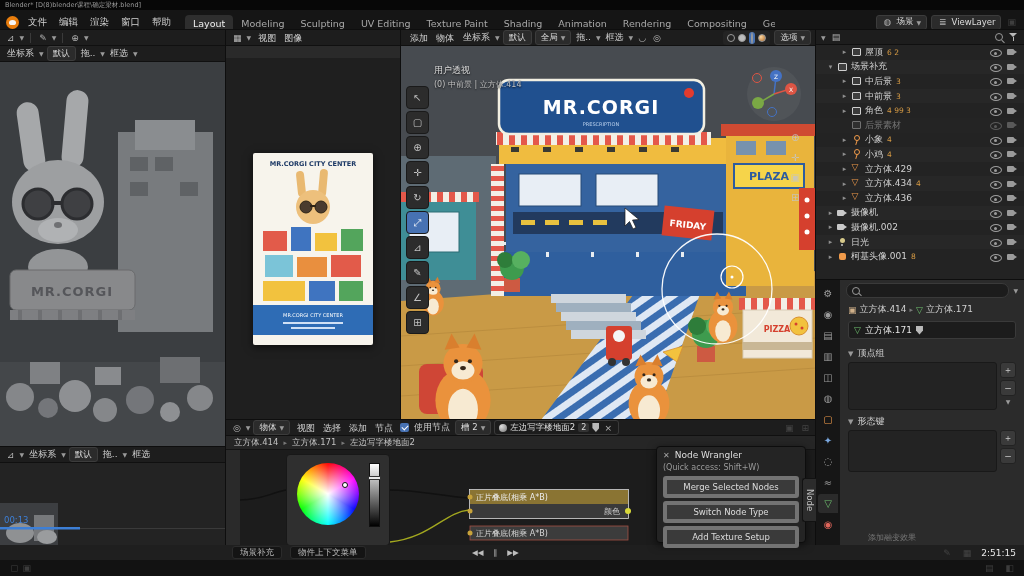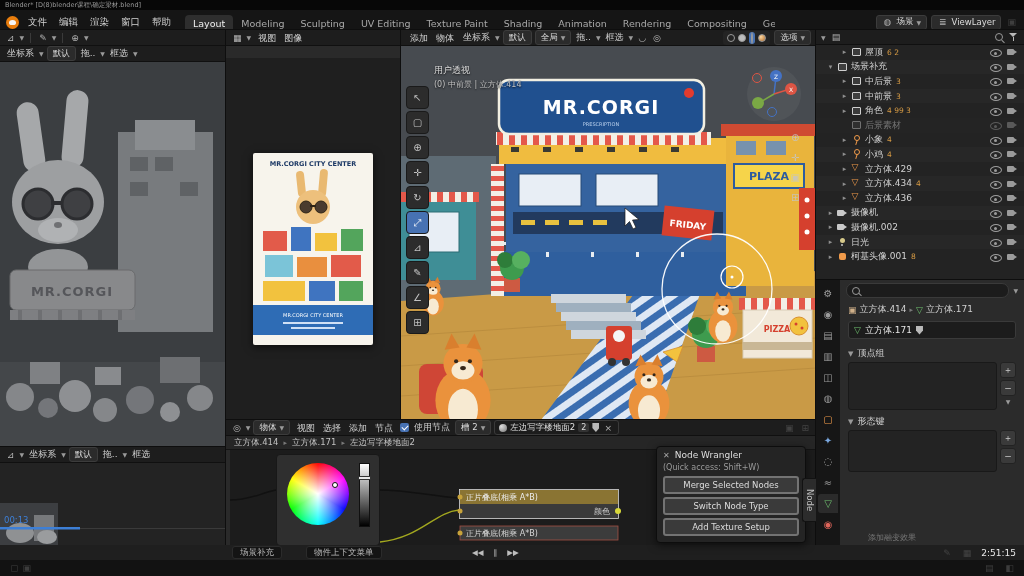--- a/index.html
+++ b/index.html
@@ -60,36 +60,36 @@
 
   
   #img-ed .canvas{position:absolute;left:0;top:28px;width:175px;height:374px;background:#1f1f1f;overflow:hidden;}
   .poster{position:absolute;left:27px;top:95px;width:120px;height:192px;box-shadow:0 2px 8px rgba(0,0,0,.6);}
 
   
   #node-ed .ne-crumbs{position:absolute;left:0;top:16px;width:590px;height:14px;background:#262626;
         display:flex;align-items:center;padding:0 8px;font-size:8.5px;color:#c2c2c2;box-sizing:border-box;border-bottom:1px solid #141414;}
   .crumb{white-space:nowrap;}
   .crumb + .crumb::before{content:"▸";margin:0 5px;color:#7a7a7a;font-size:7px;}
-  .ne-canvas{position:absolute;left:4px;top:30px;width:590px;height:95px;background:#1c1c1c;overflow:hidden;}
+  .ne-canvas{position:absolute;left:14px;top:30px;width:590px;height:95px;background:#1c1c1c;overflow:hidden;}
   .wheelnode{position:absolute;left:46px;top:4px;width:102px;height:90px;background:#2f2f2f;border:1px solid #181818;border-radius:4px;}
   .wheel{position:absolute;left:10px;top:8px;width:62px;height:62px;border-radius:50%;
          background:conic-gradient(#ff0000,#ff00ff,#0000ff,#00ffff,#00ff00,#ffff00,#ff0000);}
   .wheel::after{content:"";position:absolute;inset:0;border-radius:50%;
          background:radial-gradient(circle,#ffffff 0%,rgba(255,255,255,0) 72%);}
   .wheel::before{content:"";position:absolute;left:45px;top:19px;width:4px;height:4px;border:1px solid #111;
          border-radius:50%;background:#fff;z-index:2;}
   .vslider{position:absolute;left:82px;top:8px;width:9px;height:62px;background:linear-gradient(#fff,#000);border:1px solid #101010;}
   .vslider::after{content:"";position:absolute;left:-2px;right:-2px;top:12px;height:2px;background:#e8e8e8;border:1px solid #333;}
   .wrangler{position:absolute;left:430px;top:26px;width:150px;height:97px;background:#242424;border:1px solid #0d0d0d;
             border-radius:4px;padding:3px 6px;box-sizing:border-box;box-shadow:0 2px 8px rgba(0,0,0,.55);z-index:5;}
   .wr-title{display:flex;align-items:center;gap:5px;font-size:9px;color:#dedede;}
   .wr-x{color:#a5a5a5;font-size:8px;}
   .wr-quick{font-size:8px;color:#9a9a9a;margin:3px 0 4px;}
-  .wr-btn{height:14px;background:#3a3a3a;border:2px solid #737373;border-radius:3px;font-size:8.5px;color:#dcdcdc;
+  .wr-btn{height:14px;background:#3a3a3a;border:4px solid #737373;border-radius:3px;font-size:8.5px;color:#dcdcdc;
           display:flex;align-items:center;justify-content:center;margin-bottom:3px;}
   .ne-tab{position:absolute;right:0;top:58px;width:13px;height:42px;background:#2c2c2c;border:1px solid #121212;border-right:none;
           border-radius:3px 0 0 3px;writing-mode:vertical-rl;display:flex;align-items:center;justify-content:center;
           font-size:8.5px;color:#c2c2c2;z-index:6;}
   .cb{width:9px;height:9px;background:#4772b3;border-radius:2px;position:relative;flex:none;}
   .cb::after{content:"";position:absolute;left:2.5px;top:0.5px;width:3px;height:5px;border:solid #fff;border-width:0 1.5px 1.5px 0;transform:rotate(45deg);}
   .matfield{display:flex;align-items:center;gap:3px;background:#1c1c1c;border:1px solid #3a3a3a;border-radius:3px;
             height:13px;padding:0 4px;font-size:8.5px;color:#e0e0e0;}
   .matsphere{width:8px;height:8px;border-radius:50%;background:radial-gradient(circle at 30% 30%,#ddd,#777);flex:none;}
   .count{background:#333;border-radius:2px;padding:0 3px;font-size:8px;color:#ddd;}
@@ -152,21 +152,21 @@
   .pbtns{display:flex;flex-direction:column;gap:2px;}
   .sq{width:14px;height:14px;background:#3a3a3a;border:1px solid #222;border-radius:3px;color:#ccc;font-size:9px;display:flex;align-items:center;justify-content:center;}
   .watermark{position:absolute;right:10px;bottom:16px;}
   .wm1{font-size:11px;color:#8f8f8f;}
   .wm2{font-size:7.5px;color:#787878;margin-top:2px;}
   .phint{position:absolute;left:28px;bottom:2px;font-size:8px;color:#777;}
 
   
   .strip1{position:absolute;left:0;top:545px;width:1024px;height:15px;background:#1f1f1f;display:flex;align-items:center;box-sizing:border-box;}
   .hintchip{background:#141414;border:1px solid #2b2b2b;border-radius:3px;height:11px;display:flex;align-items:center;
-            padding:0 7px;font-size:8.5px;color:#b5b5b5;margin-left:24px;white-space:nowrap;}
+            padding:0 7px;font-size:8.5px;color:#b5b5b5;margin-left:8px;white-space:nowrap;}
   .hintchip:first-of-type{margin-left:232px;}
   .playback{position:absolute;left:472px;display:flex;gap:10px;align-items:center;}
   .playback span{font-size:7.5px;color:#bdbdbd;}
   .s1-right{margin-left:auto;display:flex;align-items:center;gap:8px;padding-right:8px;}
   .s1-time{font-size:9px;color:#e8e8e8;}
   .bottombar{position:absolute;left:0;top:560px;width:1024px;height:16px;background:#121212;display:flex;align-items:center;padding:0 8px;box-sizing:border-box;}
   .bb-right{margin-left:auto;display:flex;gap:8px;}
 </style>
 </head>
 <body>

